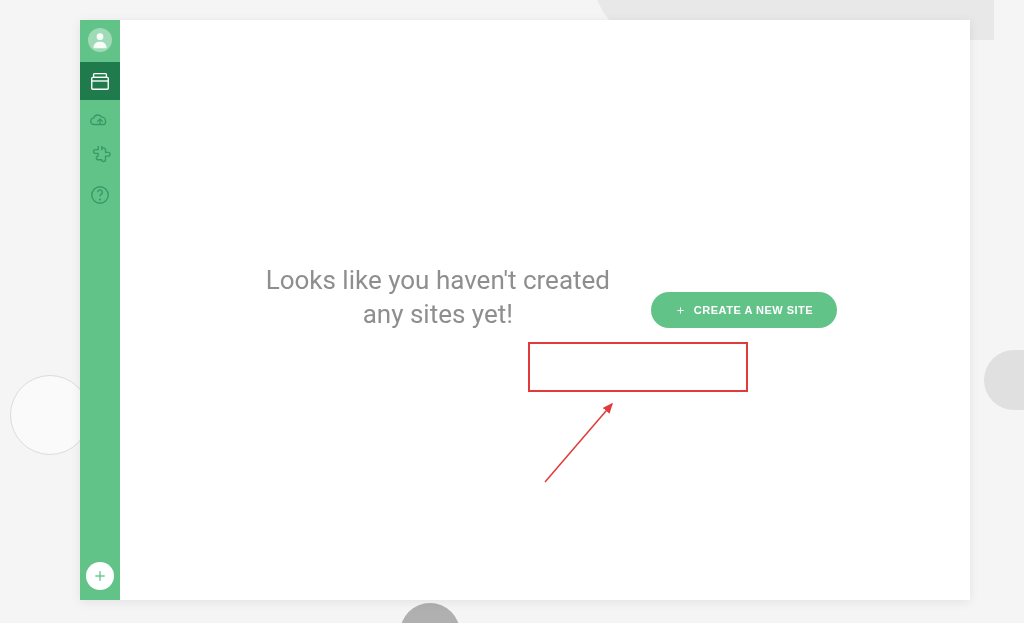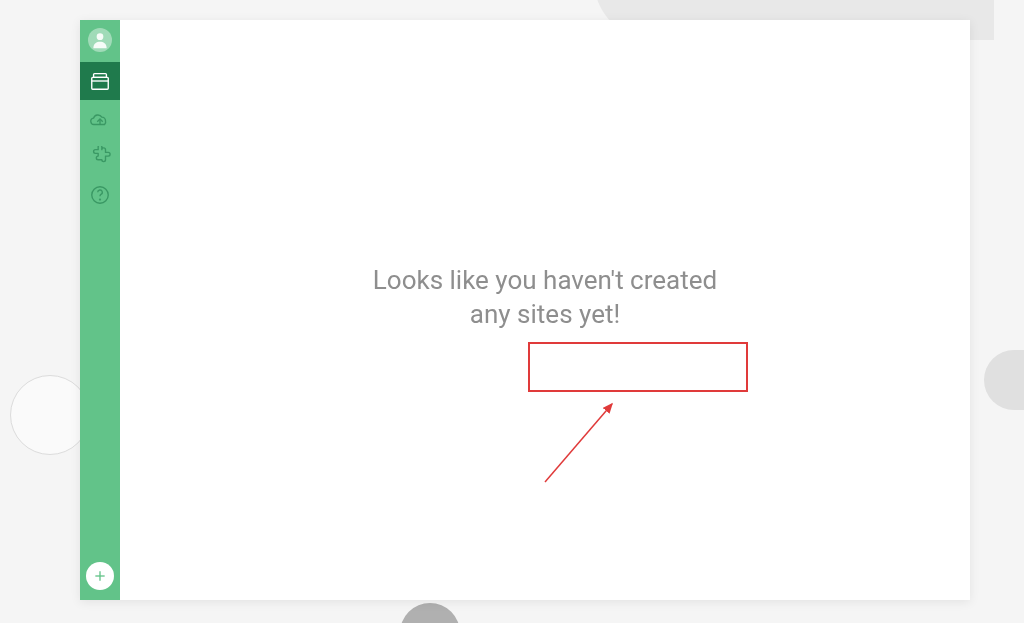--- a/index.html
+++ b/index.html
@@ -236,20 +236,27 @@
         <line x1="5" y1="12" x2="19" y2="12"></line>
       </svg>
     </div>
 
   </div>
 
   <div class="main">
 
     <div class="empty-title">Looks like you haven't created any sites yet!</div>
 
+    <button class="create-btn">
+      <svg viewBox="0 0 24 24">
+        <line x1="12" y1="5" x2="12" y2="19"></line>
+        <line x1="5" y1="12" x2="19" y2="12"></line>
+      </svg>
+      <span>CREATE A NEW SITE</span>
+    </button>
 
     <div class="highlight-box"></div>
 
     <svg class="arrow-svg" viewBox="0 0 100 100">
       <defs>
         <marker id="arrowhead" markerWidth="8" markerHeight="8" refX="6" refY="3" orient="auto">
           <polygon points="0 0, 7 3, 0 6" fill="#e03a3a"></polygon>
         </marker>
       </defs>
       <line x1="15" y1="90" x2="82" y2="12" stroke="#e03a3a" stroke-width="1.5" marker-end="url(#arrowhead)"></line>

